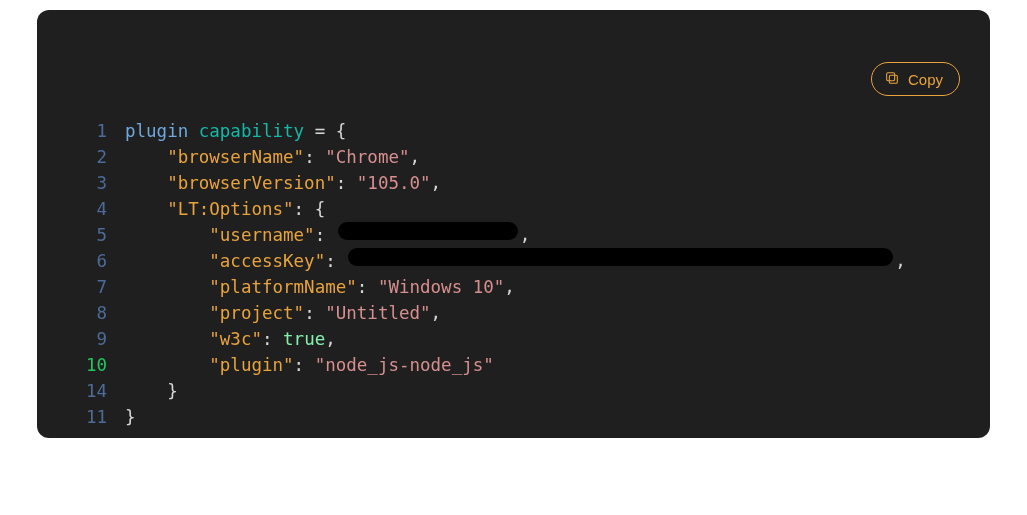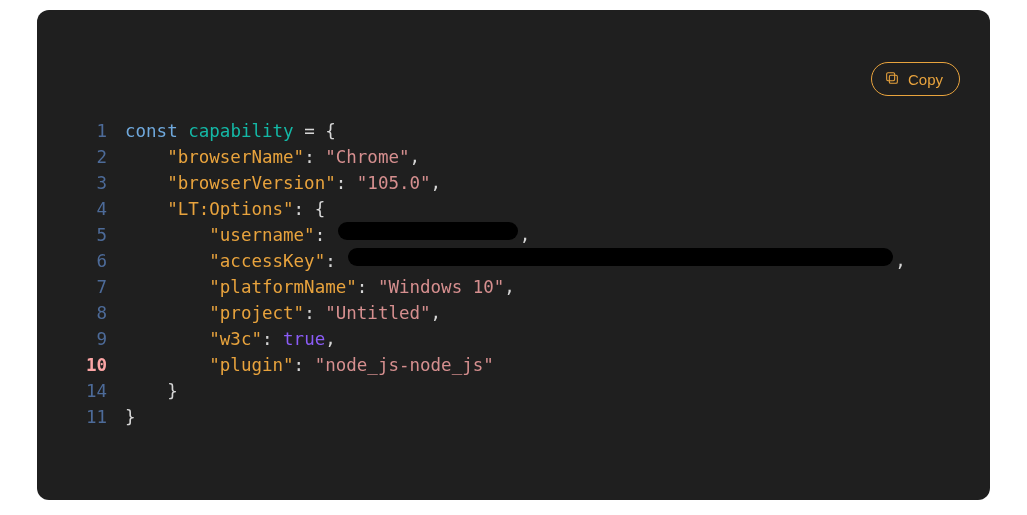--- a/index.html
+++ b/index.html
@@ -12,21 +12,21 @@
     width: 1027px;
     height: 515px;
     position: relative;
     box-sizing: border-box;
     padding: 10px 37px 0 37px;
   }
   .codebox {
     background: #1f1f1f;
     border-radius: 12px;
     width: 100%;
-    height: 490px;
+    height: 428px;
     box-sizing: border-box;
     position: relative;
     padding: 30px 30px 0 30px;
   }
   .copy-btn {
     position: absolute;
     top: 52px;
     right: 30px;
     border: 1px solid #e8a33d;
     color: #e8a33d;
@@ -58,26 +58,26 @@
     white-space: pre;
   }
   .lineno {
     color: #4d6b99;
     width: 40px;
     text-align: right;
     padding-right: 18px;
     user-select: none;
     flex: 0 0 auto;
   }
-  .lineno.cur { color: #fca5a5; font-weight: bold; }
+  .lineno.cur { color: #22c55e; }
   .tok-kw    { color: #6fa8dc; }      
   .tok-id    { color: #14b8a6; }      
   .tok-key   { color: #e8a33d; }      
   .tok-str   { color: #d68f8f; }      
-  .tok-bool  { color: #8b5cf6; }      
+  .tok-bool  { color: #86efac; }      
   .tok-punc  { color: #d6d6d6; }
   .redact {
     display: inline-block;
     height: 18px;
     background: #000000;
     border-radius: 10px;
     vertical-align: -3px;
     margin: 0 2px;
   }
   .redact.w180 { width: 180px; }
@@ -96,21 +96,21 @@
             <rect x="4" y="4" width="12" height="12" rx="2"></rect>
           </svg>
       </span>
       <span>Copy</span>
     </button>
 
     <div class="code-area">
 
       <div class="code-line">
         <span class="lineno">1</span>
-        <span class="tok-kw">const</span><span class="tok-punc"> </span><span class="tok-id">capability</span><span class="tok-punc"> = {</span>
+        <span class="tok-kw">plugin</span><span class="tok-punc"> </span><span class="tok-id">capability</span><span class="tok-punc"> = {</span>
       </div>
 
       <div class="code-line">
         <span class="lineno">2</span>
         <span class="tok-punc">    </span><span class="tok-key">"browserName"</span><span class="tok-punc">: </span><span class="tok-str">"Chrome"</span><span class="tok-punc">,</span>
       </div>
 
       <div class="code-line">
         <span class="lineno">3</span>
         <span class="tok-punc">    </span><span class="tok-key">"browserVersion"</span><span class="tok-punc">: </span><span class="tok-str">"105.0"</span><span class="tok-punc">,</span>

